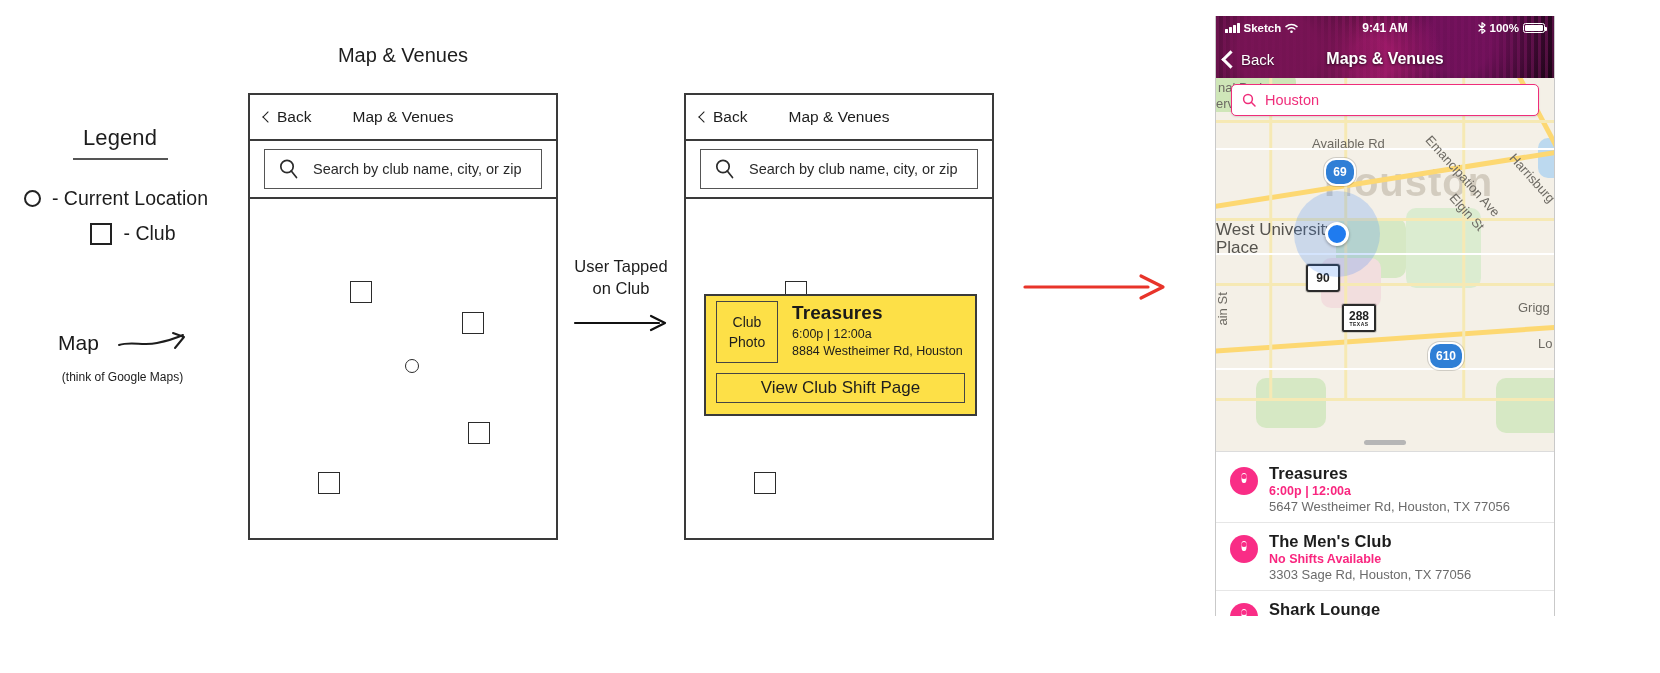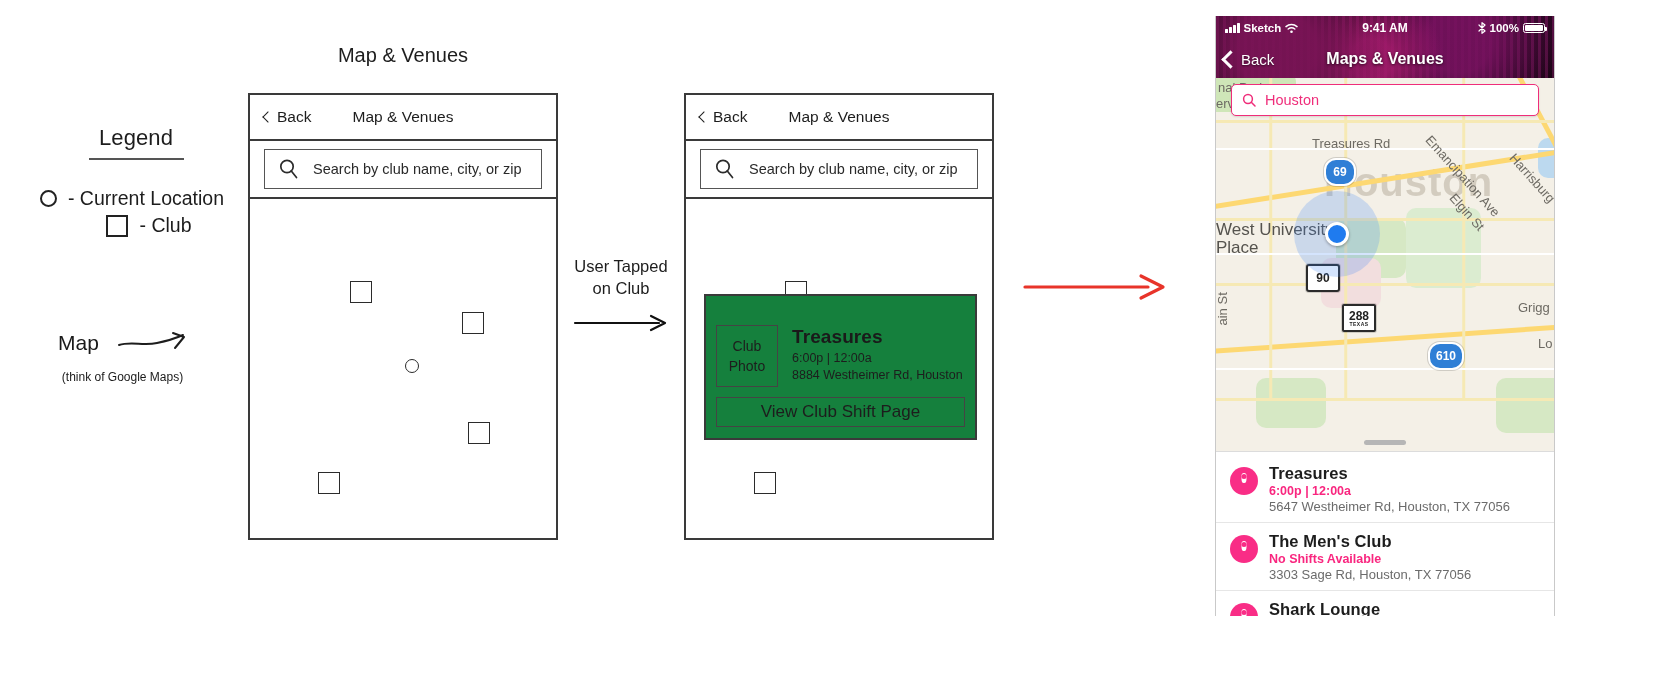--- a/index.html
+++ b/index.html
@@ -13,21 +13,21 @@
     position: relative;
     overflow: hidden;
     font-family: "Liberation Sans", sans-serif;
     color: #1a1a1a;
     -webkit-font-smoothing: antialiased;
   }
 
   
   #legend {
     position: absolute;
-    left: 16px;
+    left: 0px;
     top: 125px;
     width: 240px;
     text-align: center;
   }
   #legend .legend-title {
     font-size: 22px;
     color: #1d1d1d;
     letter-spacing: .1px;
   }
   #legend .legend-rule {
@@ -37,21 +37,21 @@
     margin: 7px auto 0 auto;
   }
   .legend-row {
     display: flex;
     align-items: center;
     justify-content: center;
     font-size: 19.5px;
     color: #1d1d1d;
   }
   .legend-row.row-loc { margin-top: 27px; padding-right: 8px; }
-  .legend-row.row-club { margin-top: 4px; padding-left: 26px; }
+  .legend-row.row-club { margin-top: 12px; padding-left: 26px; }
   .legend-circle {
     width: 13px; height: 13px;
     border: 2px solid #222;
     border-radius: 50%;
     margin-right: 11px;
     flex: none;
   }
   .legend-square {
     width: 18px; height: 18px;
     border: 2px solid #222;
@@ -180,22 +180,22 @@
   }
 
   
   .wf-popup {
     position: absolute;
     left: 18px;
     top: 95px;
     width: 273px;
     border: 2px solid #3a3a3a;
     box-sizing: border-box;
-    background: #15803d;
-    padding: 29px 10px 11px 10px;
+    background: #fde047;
+    padding: 5px 10px 11px 10px;
   }
   .popup-top { display: flex; gap: 14px; }
   .popup-photo {
     width: 62px; height: 62px;
     border: 1.8px solid #444;
     box-sizing: border-box;
     display: flex;
     flex-direction: column;
     align-items: center;
     justify-content: center;
@@ -599,21 +599,21 @@
     <div class="mp-road thin" style="left:0; top:320px; width:340px;"></div>
     <div class="mp-road thin" style="left:55px; top:-10px; width:330px; transform:rotate(90deg); transform-origin:left center;"></div>
     <div class="mp-road thin" style="left:130px; top:-10px; width:330px; transform:rotate(90deg); transform-origin:left center;"></div>
     <div class="mp-road thin" style="left:248px; top:-10px; width:330px; transform:rotate(90deg); transform-origin:left center;"></div>
     <div class="mp-road white" style="left:0; top:70px; width:340px;"></div>
     <div class="mp-road white" style="left:0; top:175px; width:340px;"></div>
     <div class="mp-road white" style="left:0; top:290px; width:340px;"></div>
 
     <div class="mp-label" style="left:2px; top:2px;">nal Park</div>
     <div class="mp-label" style="left:0px; top:18px;">ervancy</div>
-    <div class="mp-label" style="left:96px; top:58px;">Treasures Rd</div>
+    <div class="mp-label" style="left:96px; top:58px;">Available Rd</div>
     <div class="mp-label rot2" style="left:212px; top:52px;">Emancipation Ave</div>
     <div class="mp-label rot2" style="left:296px; top:70px;">Harrisburg</div>
     <div class="mp-label rot2" style="left:236px; top:110px;">Elgin St</div>
     <div class="mp-label big" style="left:0px; top:142px;">West University</div>
     <div class="mp-label big" style="left:0px; top:160px;">Place</div>
     <div class="mp-label vert" style="left:6px; top:240px;">ain St</div>
     <div class="mp-label" style="left:302px; top:222px;">Grigg</div>
     <div class="mp-label" style="left:322px; top:258px;">Lo</div>
 
     <div class="shield" style="left:108px; top:80px; width:28px; height:24px;">69</div>

